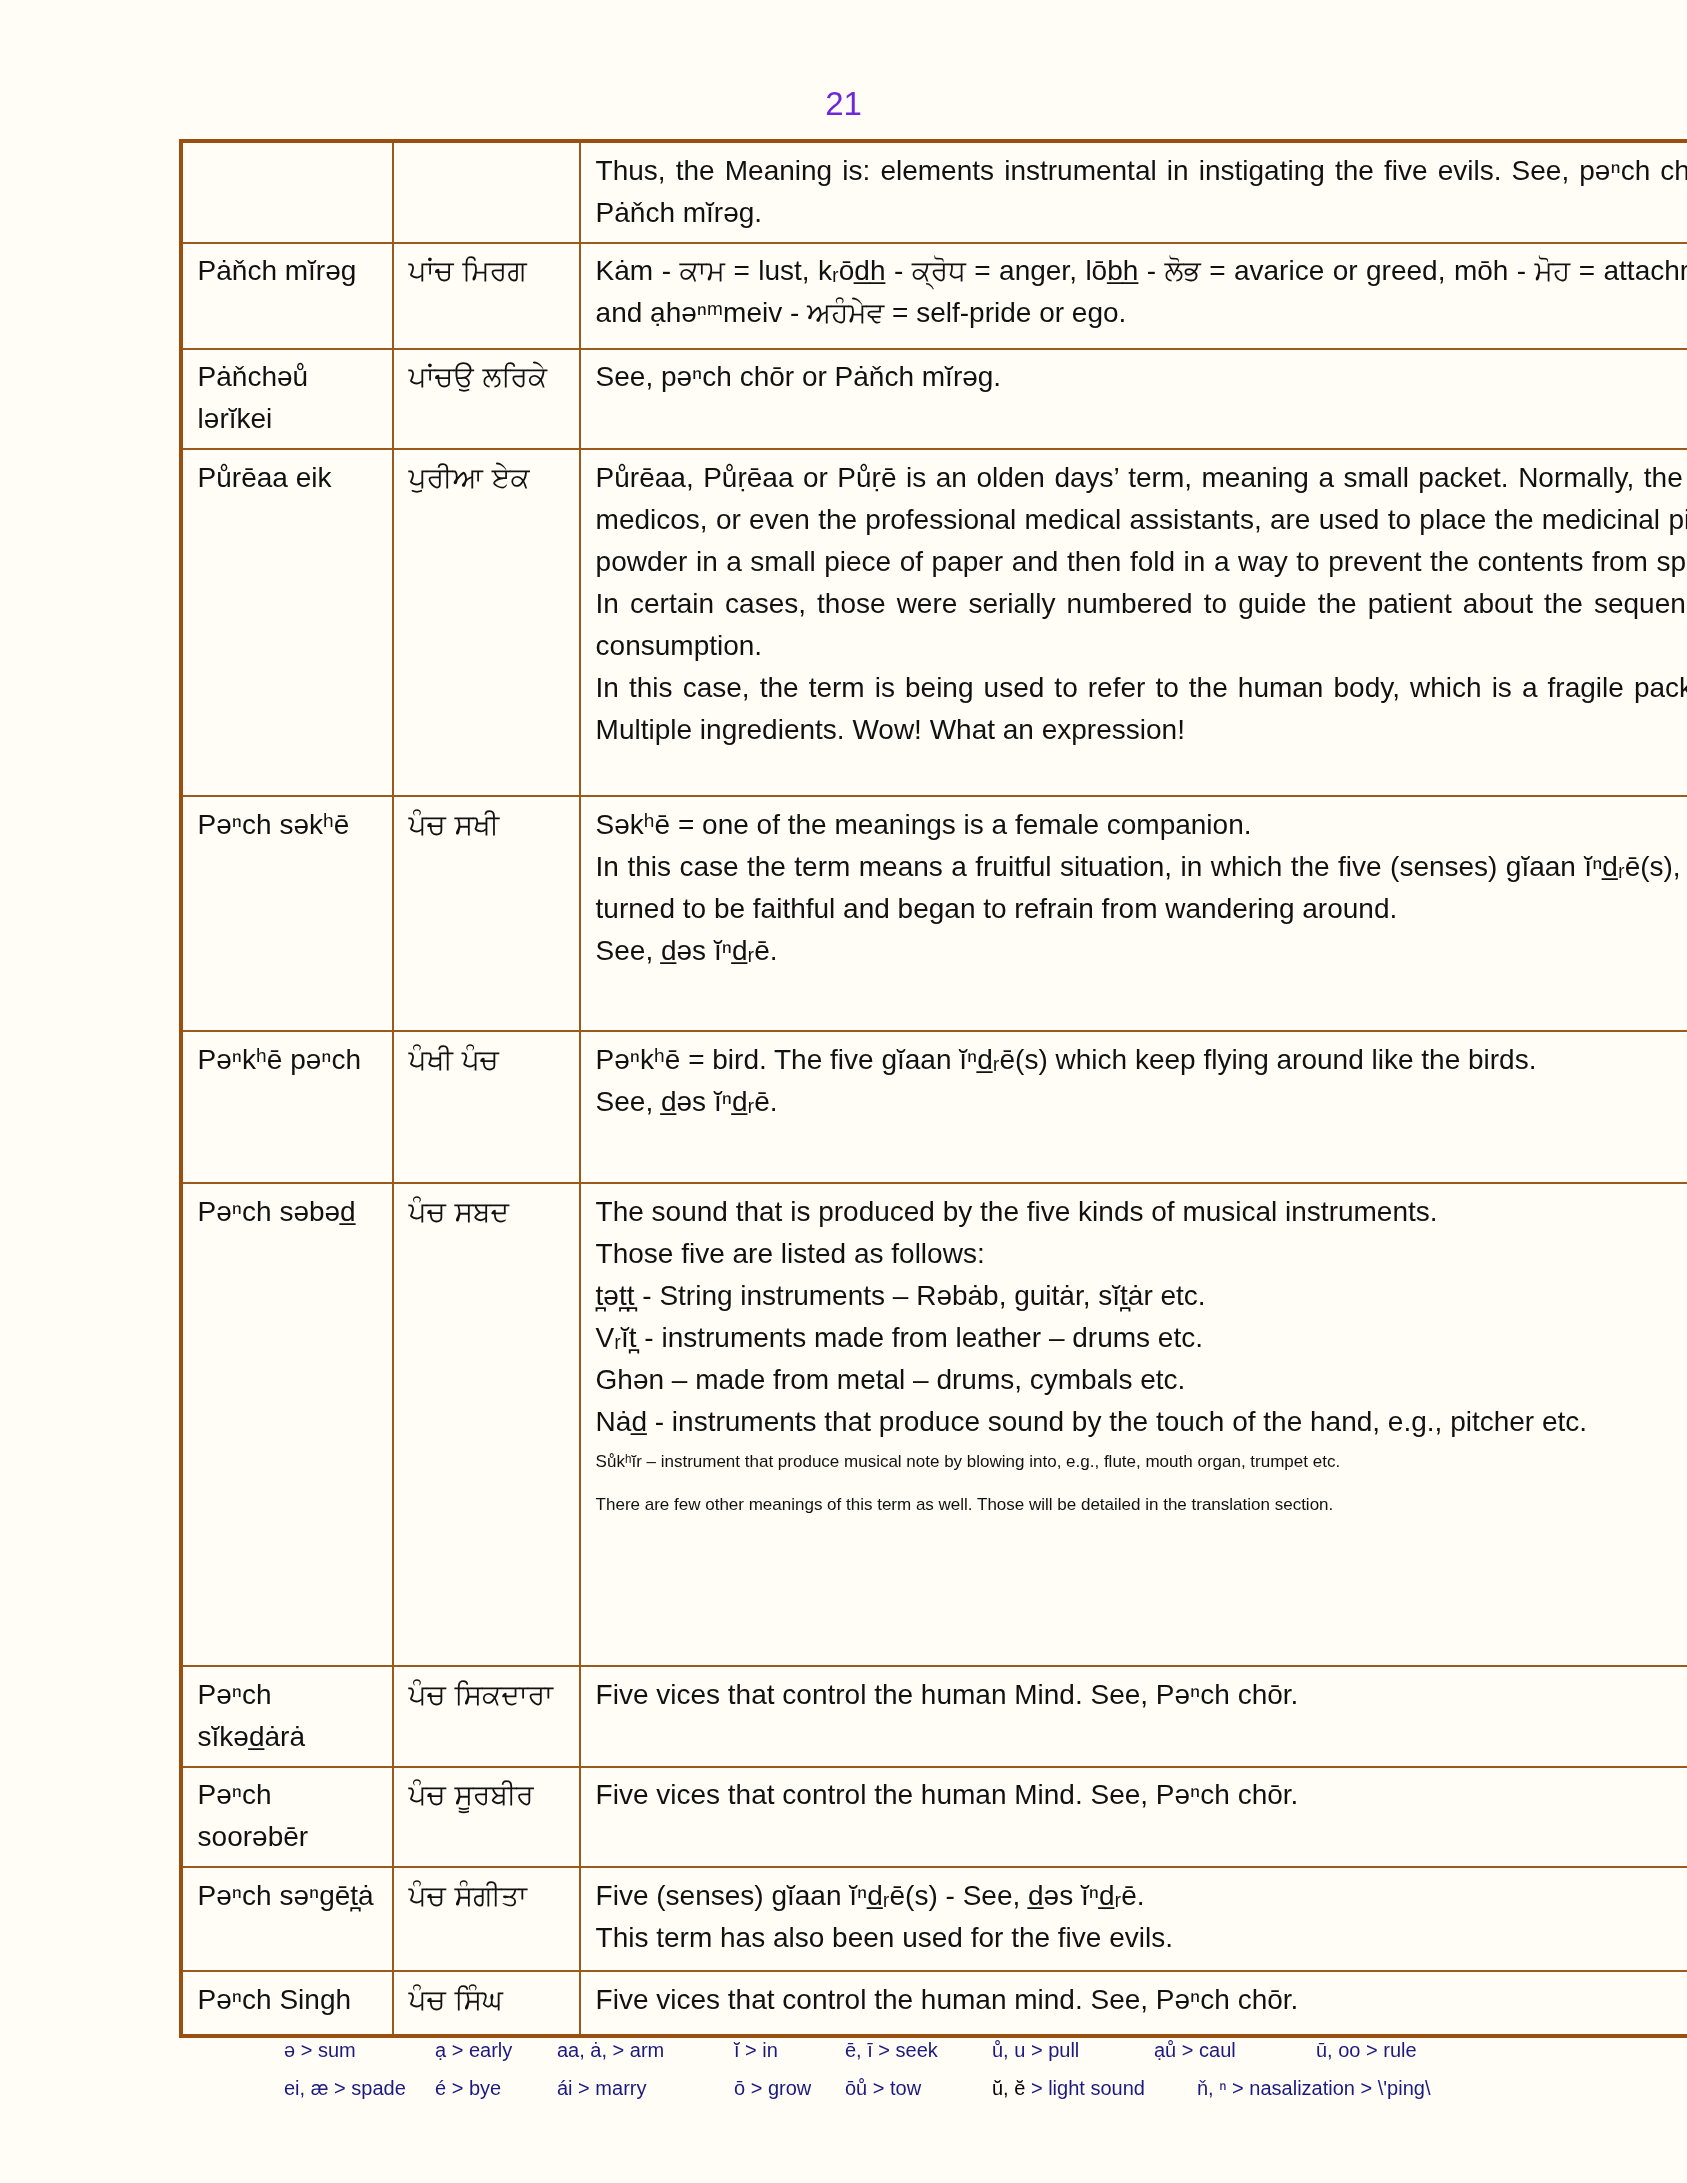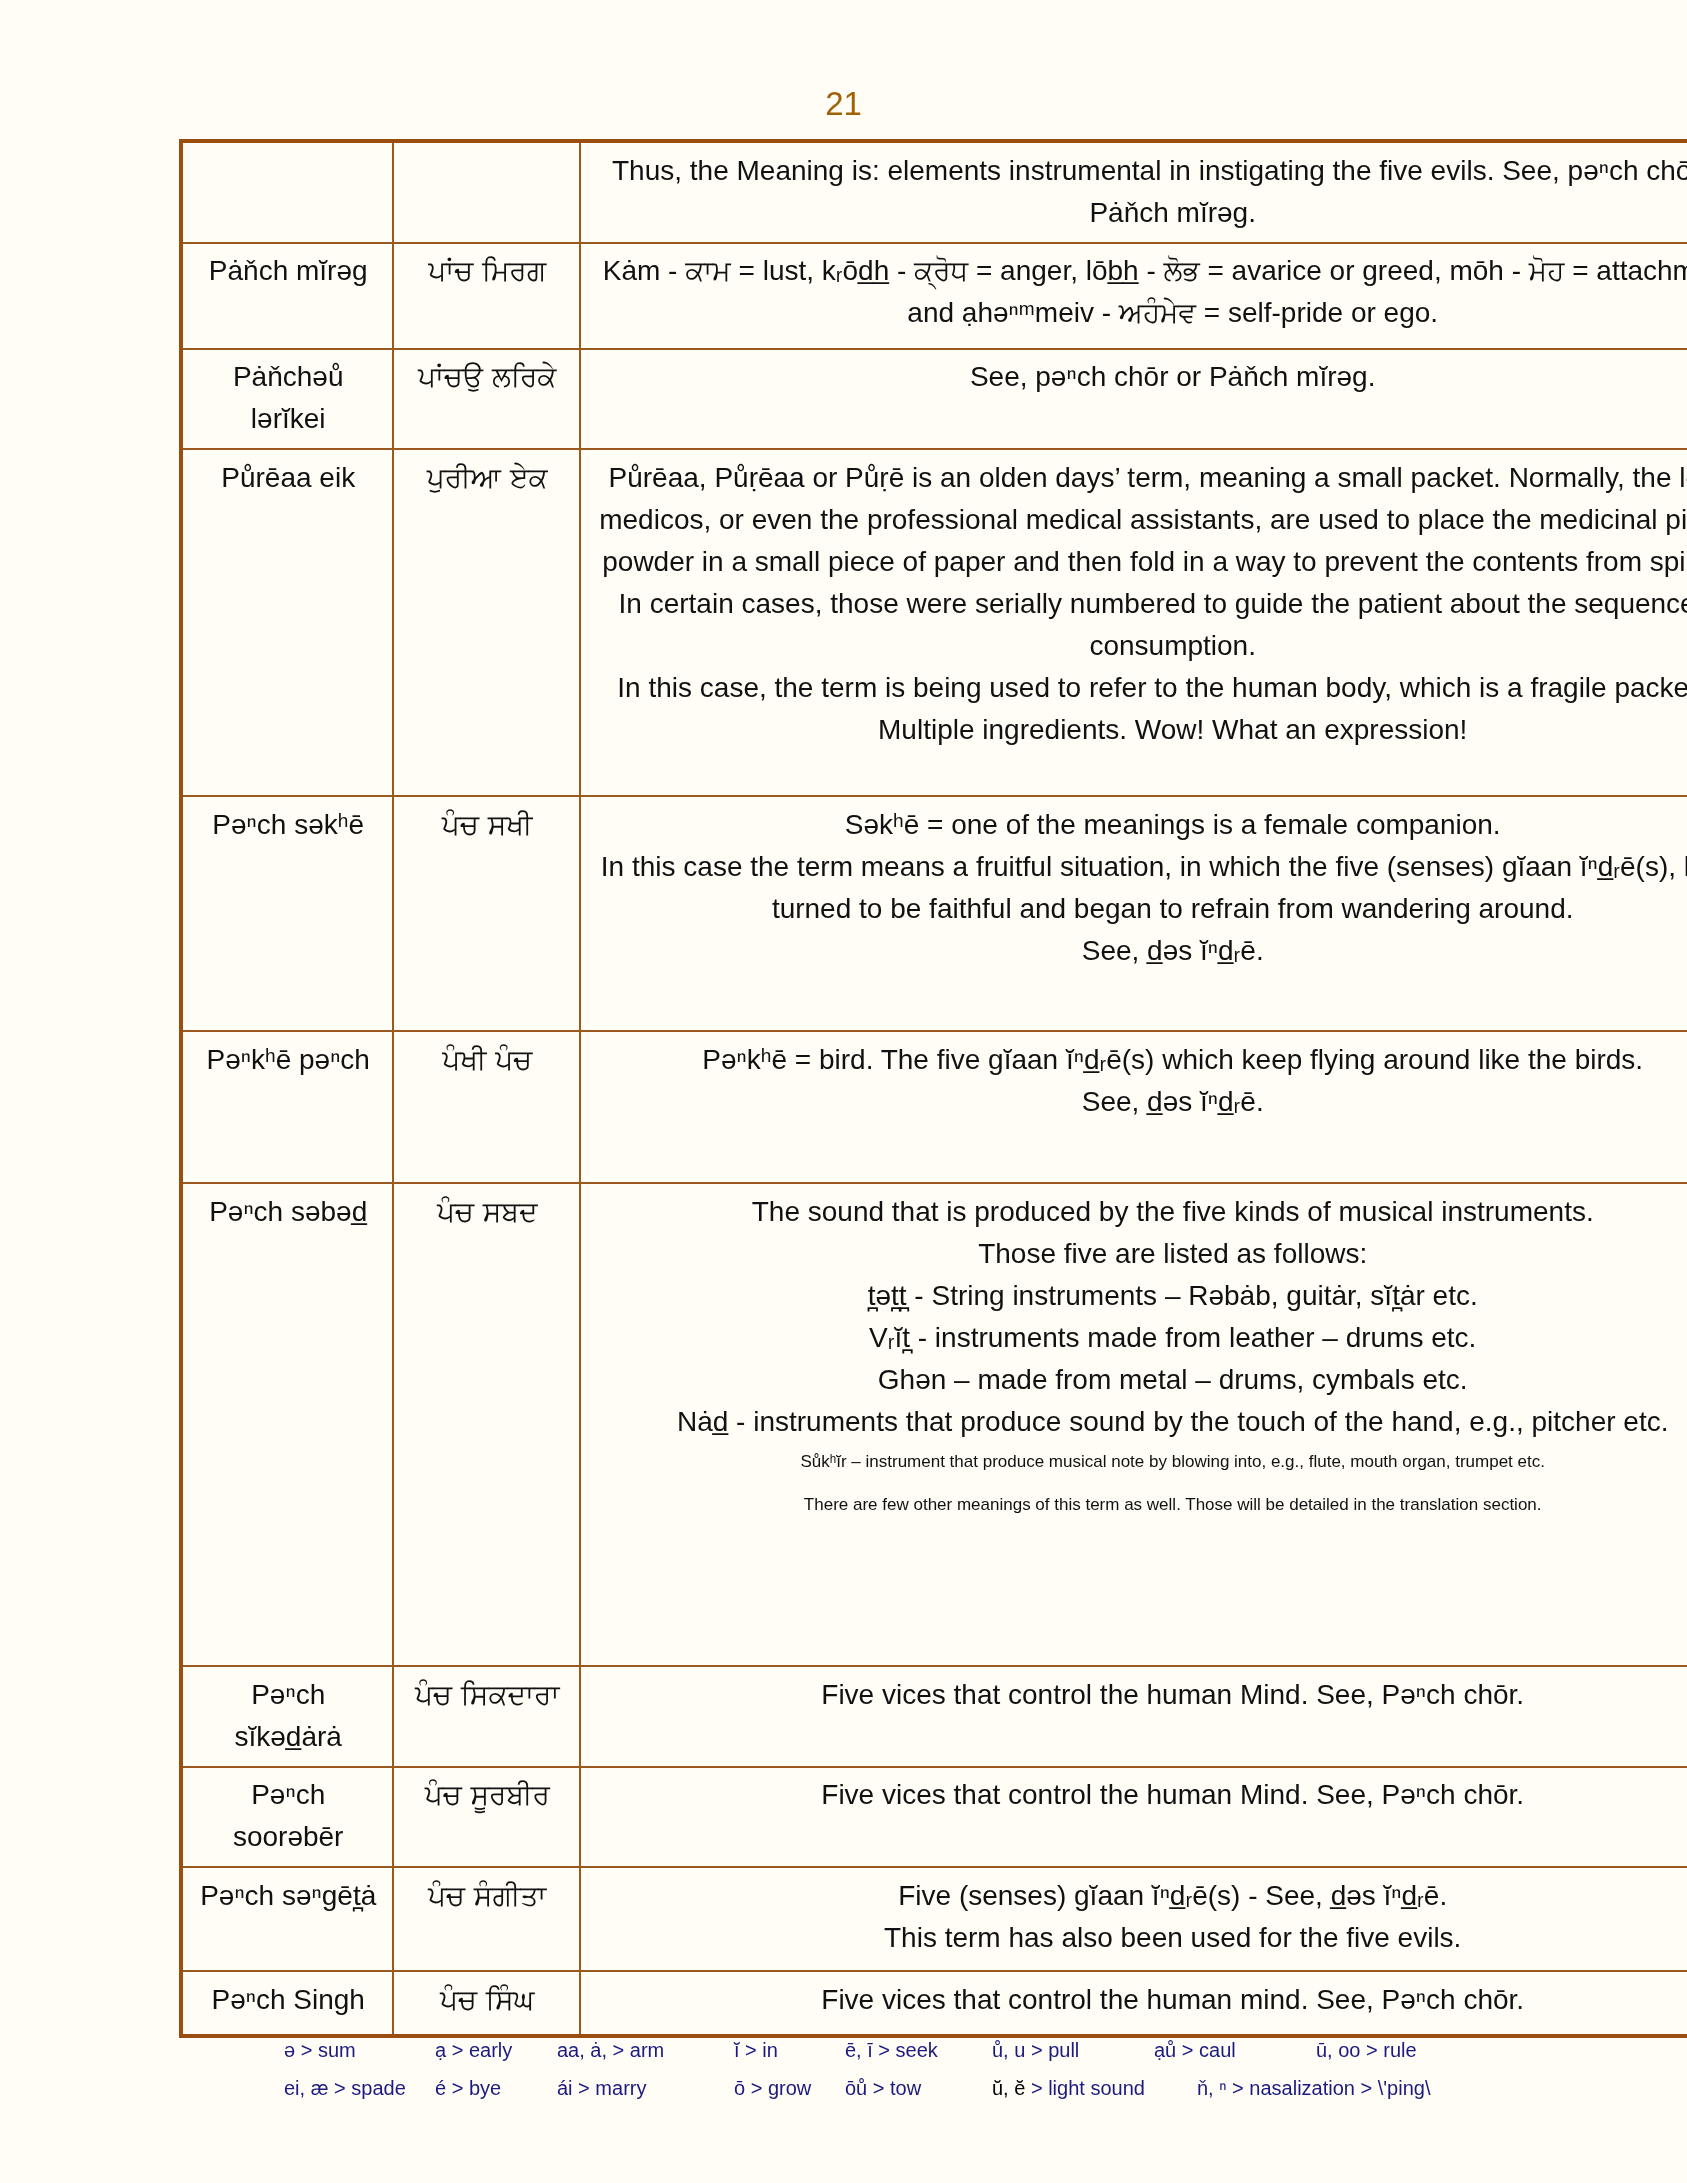--- a/index.html
+++ b/index.html
@@ -7,37 +7,36 @@
     width: 1687px; height: 2183px;
     background: #fffdf5;
     position: relative;
     font-family: "Liberation Sans", "DejaVu Sans", sans-serif;
     color: #111;
     overflow: hidden;
   }
   .page-number {
     position: absolute; left: 0; right: 0; top: 85px;
     text-align: center;
-    font-size: 33px; color: #a16207;
+    font-size: 33px; color: #6d28d9;
     font-family: "Liberation Sans", sans-serif;
   }
   table.gloss {
     position: absolute; left: 179px; top: 139px;
     width: 1588px;
     border-collapse: collapse;
     border: 4.6px solid #9a4f10;
     table-layout: fixed;
   }
   table.gloss td {
     border: 2px solid #9a5a1e;
     vertical-align: top;
     padding: 6.6px 13.2px 8px 14.6px;
     font-size: 28px;
     line-height: 42px;
-    text-align: center;
   }
   col.c1 { width: 212px; }
   col.c2 { width: 187px; }
   td.term { font-size: 26.5px; line-height: 38px; padding-top: 8px; }
   td.gurmukhi { font-size: 28px; line-height: 38px; font-family: "DejaVu Sans", sans-serif; padding-top: 8px; }
   td.meaning { text-align: justify; }
   .para { display: block; }
   .small { font-size: 17px; line-height: 38px; }
   .gap { margin-top: 5.3px; }
   .legend {

